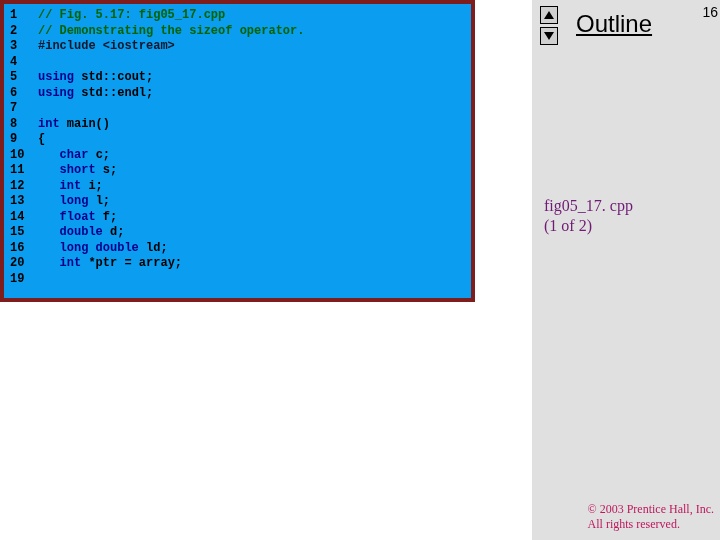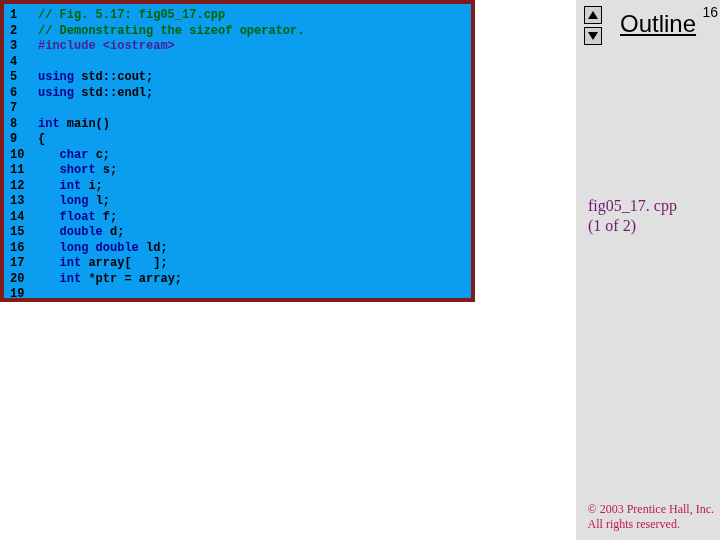--- a/index.html
+++ b/index.html
@@ -1,21 +1,21 @@
 <!DOCTYPE html>
 <html><head>
 <meta charset="utf-8">
 <style>
   * { margin: 0; padding: 0; box-sizing: border-box; }
   html, body { width: 720px; height: 540px; font-family: "Times New Roman", serif; background: #fff; overflow: hidden; }
   .slide { position: relative; width: 720px; height: 540px; }
   .right-panel {
     position: absolute;
     right: 0; top: 0;
-    width: 144px; height: 540px;
+    width: 188px; height: 540px;
     background: #e0e0e0;
   }
   .code-panel {
     position: absolute;
     left: 0; top: 0;
     width: 475px;
     height: 302px;
     background: #0b9def;
     border: 4px solid #7f1d1d;
     font-family: "Courier New", monospace;
@@ -23,21 +23,21 @@
     font-weight: bold;
     line-height: 15.5px;
     padding: 4px 6px;
     color: #000;
     overflow: hidden;
   }
   .code-row { white-space: pre; }
   .ln { display: inline-block; width: 28px; color: #000; text-align: left; }
   .kw { color: #00008b; }
   .cm { color: #006400; }
-  .pp { color: #4c1d95; }
+  .pp { color: #0f172a; }
   .nav-btns {
     position: absolute;
     top: 6px; left: 8px;
     width: 20px;
   }
   .nav-btn {
     width: 18px; height: 18px;
     border: 1px solid #000;
     background: #d0d0d0;
     display: flex; align-items: center; justify-content: center;
@@ -131,18 +131,17 @@
       <div class="code-row"><span class="ln">7</span></div>
       <div class="code-row"><span class="ln">8</span><span class="kw">int </span><span>main()</span></div>
       <div class="code-row"><span class="ln">9</span><span>{</span></div>
       <div class="code-row"><span class="ln">10</span><span>   </span><span class="kw">char </span><span>c;</span></div>
       <div class="code-row"><span class="ln">11</span><span>   </span><span class="kw">short </span><span>s;</span></div>
       <div class="code-row"><span class="ln">12</span><span>   </span><span class="kw">int </span><span>i;</span></div>
       <div class="code-row"><span class="ln">13</span><span>   </span><span class="kw">long </span><span>l;</span></div>
       <div class="code-row"><span class="ln">14</span><span>   </span><span class="kw">float </span><span>f;</span></div>
       <div class="code-row"><span class="ln">15</span><span>   </span><span class="kw">double </span><span>d;</span></div>
       <div class="code-row"><span class="ln">16</span><span>   </span><span class="kw">long double </span><span>ld;</span></div>
-      <div class="code-row"><span class="ln">17</span><span>   </span><span class="kw">int </span><span>array[   ];</span></div>
       <div class="code-row"><span class="ln">20</span><span>   </span><span class="kw">int </span><span>*ptr = array;</span></div>
       <div class="code-row"><span class="ln">19</span></div>
     </div>
 
 </div>
 
 </body></html>

